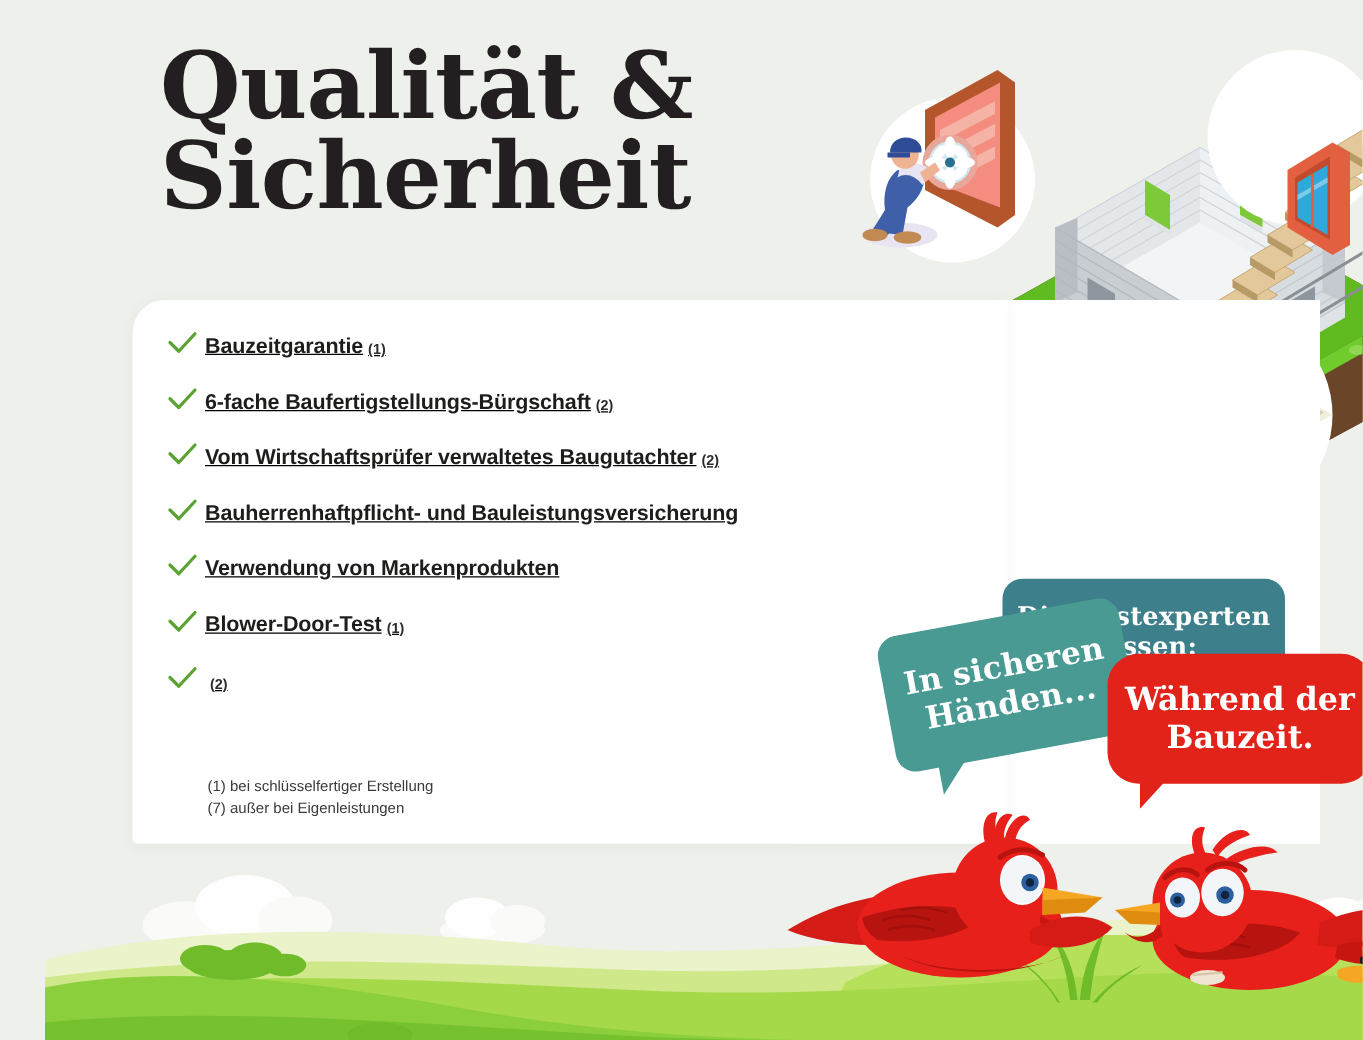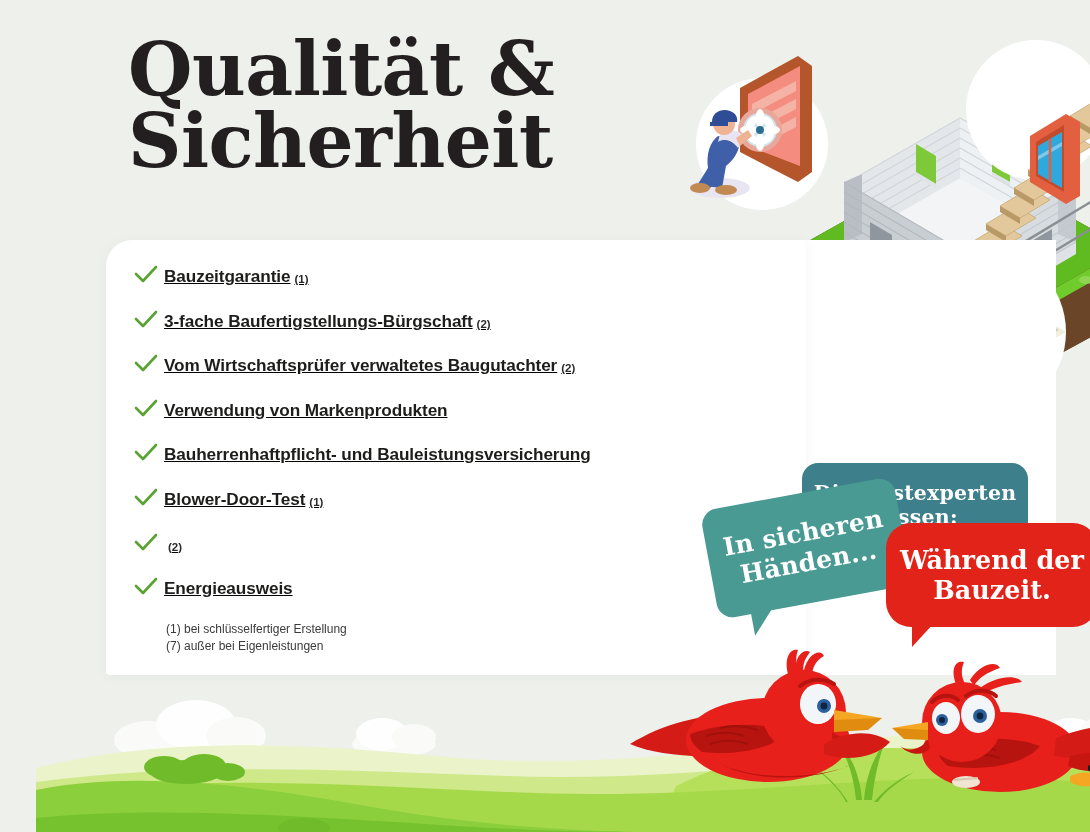--- a/index.html
+++ b/index.html
@@ -367,82 +367,73 @@
       <span class="check-text">Bauzeitgarantie</span>
       <span class="sup">(1)</span>
     </div>
 
     <div class="check-row">
       <span class="check-ic">
         <svg width="24" height="20" viewBox="0 0 24 20">
             <path d="M2 9 L9 16 L22 2" stroke="#5aa332" stroke-width="2.6" fill="none" stroke-linecap="round" stroke-linejoin="round"></path>
           </svg>
       </span>
-      <span class="check-text">3-fache Baufertigstellungs-Bürgschaft</span>
+      <span class="check-text">6-fache Baufertigstellungs-Bürgschaft</span>
       <span class="sup">(2)</span>
     </div>
 
     <div class="check-row">
       <span class="check-ic">
         <svg width="24" height="20" viewBox="0 0 24 20">
             <path d="M2 9 L9 16 L22 2" stroke="#5aa332" stroke-width="2.6" fill="none" stroke-linecap="round" stroke-linejoin="round"></path>
           </svg>
       </span>
       <span class="check-text">Vom Wirtschaftsprüfer verwaltetes Baugutachter</span>
       <span class="sup">(2)</span>
     </div>
 
     <div class="check-row">
       <span class="check-ic">
         <svg width="24" height="20" viewBox="0 0 24 20">
             <path d="M2 9 L9 16 L22 2" stroke="#5aa332" stroke-width="2.6" fill="none" stroke-linecap="round" stroke-linejoin="round"></path>
           </svg>
       </span>
+      <span class="check-text">Bauherrenhaftpflicht- und Bauleistungsversicherung</span>
+      <span class="sup"></span>
+    </div>
+
+    <div class="check-row">
+      <span class="check-ic">
+        <svg width="24" height="20" viewBox="0 0 24 20">
+            <path d="M2 9 L9 16 L22 2" stroke="#5aa332" stroke-width="2.6" fill="none" stroke-linecap="round" stroke-linejoin="round"></path>
+          </svg>
+      </span>
       <span class="check-text">Verwendung von Markenprodukten</span>
       <span class="sup"></span>
     </div>
 
     <div class="check-row">
       <span class="check-ic">
         <svg width="24" height="20" viewBox="0 0 24 20">
             <path d="M2 9 L9 16 L22 2" stroke="#5aa332" stroke-width="2.6" fill="none" stroke-linecap="round" stroke-linejoin="round"></path>
           </svg>
       </span>
-      <span class="check-text">Bauherrenhaftpflicht- und Bauleistungsversicherung</span>
-      <span class="sup"></span>
-    </div>
-
-    <div class="check-row">
-      <span class="check-ic">
-        <svg width="24" height="20" viewBox="0 0 24 20">
-            <path d="M2 9 L9 16 L22 2" stroke="#5aa332" stroke-width="2.6" fill="none" stroke-linecap="round" stroke-linejoin="round"></path>
-          </svg>
-      </span>
       <span class="check-text">Blower-Door-Test</span>
       <span class="sup">(1)</span>
     </div>
 
     <div class="check-row">
       <span class="check-ic">
         <svg width="24" height="20" viewBox="0 0 24 20">
             <path d="M2 9 L9 16 L22 2" stroke="#5aa332" stroke-width="2.6" fill="none" stroke-linecap="round" stroke-linejoin="round"></path>
           </svg>
       </span>
       <span class="sup">(2)</span>
     </div>
 
-    <div class="check-row">
-      <span class="check-ic">
-        <svg width="24" height="20" viewBox="0 0 24 20">
-            <path d="M2 9 L9 16 L22 2" stroke="#5aa332" stroke-width="2.6" fill="none" stroke-linecap="round" stroke-linejoin="round"></path>
-          </svg>
-      </span>
-      <span class="check-text">Energieausweis</span>
-      <span class="sup"></span>
-    </div>
   </div>
 
   <div class="footnotes">
     <div>(1) bei schlüsselfertiger Erstellung</div>
     <div>(7) außer bei Eigenleistungen</div>
   </div>
 
   <div class="bub" id="bub-nestexperten">
     <div class="body">
       <div class="txt">Die Nestexperten

